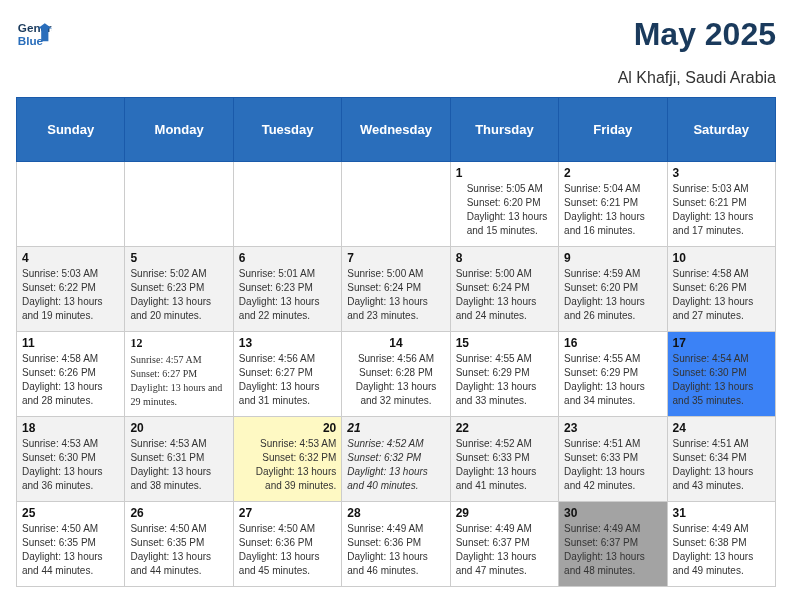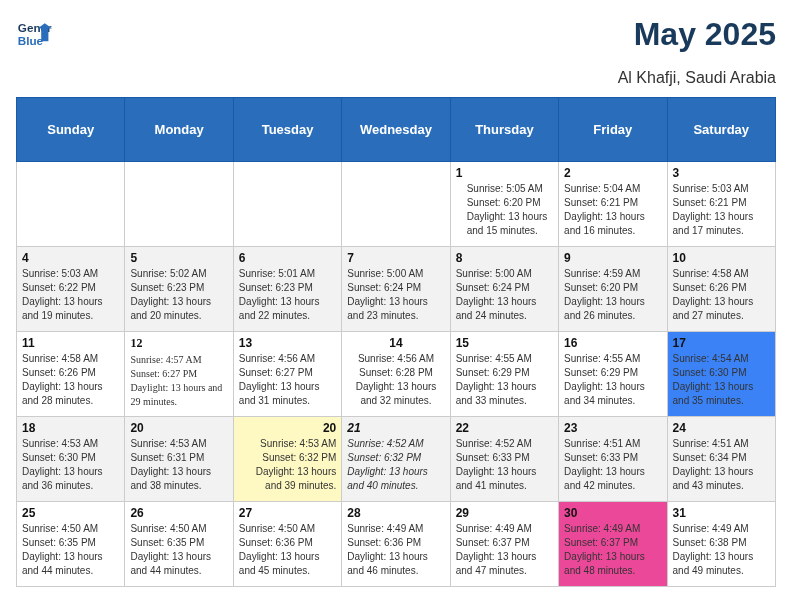--- a/index.html
+++ b/index.html
@@ -293,21 +293,21 @@
           <div class="day-info" style="white-space: pre-line;">Sunrise: 4:49 AM
 Sunset: 6:36 PM
 Daylight: 13 hours and 46 minutes.</div>
         </td>
         <td style="background: rgb(255, 255, 255);">
           <div class="day-number">29</div>
           <div class="day-info" style="white-space: pre-line;">Sunrise: 4:49 AM
 Sunset: 6:37 PM
 Daylight: 13 hours and 47 minutes.</div>
         </td>
-        <td style="background: #ec4899;">
+        <td style="background: #a3a3a3;">
           <div class="day-number">30</div>
           <div class="day-info" style="white-space: pre-line;">Sunrise: 4:49 AM
 Sunset: 6:37 PM
 Daylight: 13 hours and 48 minutes.</div>
         </td>
         <td style="background: rgb(255, 255, 255);">
           <div class="day-number">31</div>
           <div class="day-info" style="white-space: pre-line;">Sunrise: 4:49 AM
 Sunset: 6:38 PM
 Daylight: 13 hours and 49 minutes.</div>

